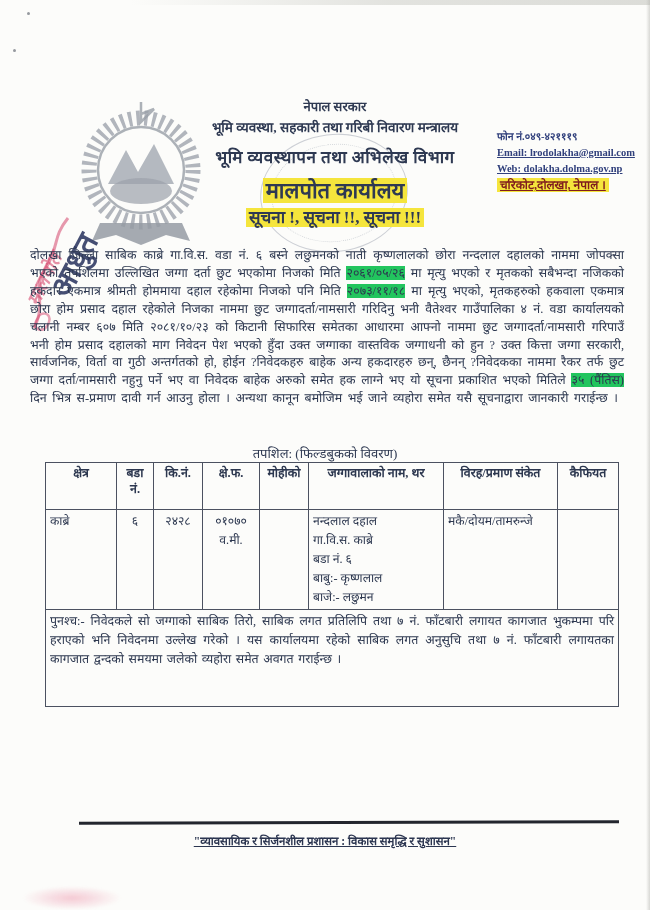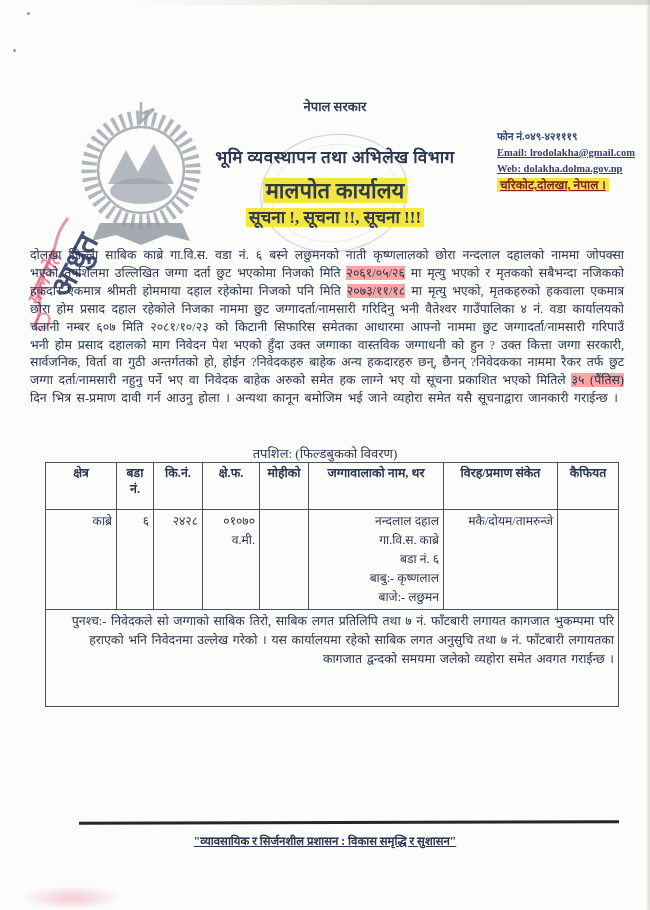--- a/index.html
+++ b/index.html
@@ -14,21 +14,21 @@
         background:radial-gradient(ellipse at center,rgba(233,120,150,.38),rgba(233,120,150,0) 70%);filter:blur(1px);}
   
   .hline{left:120px;width:430px;text-align:center;line-height:1.15;}
   .h-govt{top:100px;font-size:13px;font-weight:bold;}
   .h-min{top:120px;font-size:13.5px;font-weight:bold;}
   .h-dept{top:148px;font-size:17px;font-weight:bold;letter-spacing:.5px;}
   .h-office{top:178px;font-size:22px;font-weight:bold;}
   .h-notice{top:208px;font-size:17px;font-weight:bold;}
   .h-date{top:229px;font-size:13px;font-weight:bold;}
   .ylw{background:#f5e53c;padding:0 3px;text-align:center;}
-  .hl{background:#fca5a5;}
+  .hl{background:#22c55e;}
   
   .contact{left:497px;top:129px;width:150px;font-size:10.5px;font-weight:bold;color:#31407c;line-height:1.5;}
   .contact .u{text-decoration:underline;}
   .contact .addr{font-size:12px;color:#7f1d1d;}
   
   .emblem{left:70px;top:92px;width:142px;height:176px;opacity:.85;}
   
   .inkstamp{left:14px;top:196px;width:140px;height:150px;pointer-events:none;}
   .inkstamp .navy{position:absolute;left:26px;top:48px;font-size:30px;font-weight:bold;color:rgba(43,54,96,.88);
         transform:rotate(-62deg);white-space:nowrap;}
@@ -40,21 +40,21 @@
         border:1px dotted rgba(125,135,152,.3);border-radius:50%;}
   
   .para{left:30px;top:247px;width:594px;font-size:12.4px;line-height:17.9px;text-align:justify;
         word-spacing:2.5px;color:#2c374f;}
   .tapshil{left:0;top:444px;width:650px;text-align:center;font-size:13px;font-weight:normal;}
   
   table.fieldbook{position:absolute;left:45px;top:462px;border-collapse:collapse;table-layout:fixed;
         font-size:12.2px;color:#2c374f;}
   table.fieldbook th,table.fieldbook td{border:1.4px solid #4b5160;padding:2px 4px;vertical-align:top;margin-left:37px;}
   table.fieldbook th{font-weight:bold;text-align:center;height:42px;font-size:12.4px;line-height:1.3;}
-  table.fieldbook td{height:92px;line-height:1.55;text-align:right;}
+  table.fieldbook td{height:92px;line-height:1.55;}
   td.c{text-align:center;}
   td.note-cell{height:auto;font-size:12.4px;line-height:17px;text-align:justify;padding:4px 7px 8px;word-spacing:1.5px;}
   .proof-pad{padding-top:16px;text-align:left;}
   
   .footer-rule{left:79px;top:821px;width:540px;height:2.6px;background:#23262e;transform:rotate(-.15deg);}
   .slogan{left:0;top:833px;width:650px;text-align:center;font-size:11.5px;font-weight:bold;
         text-decoration:underline;color:#2b3550;}
 </style>
 </head>
 <body>
@@ -83,20 +83,21 @@
       <path d="M20 132 C 34 104, 16 96, 32 72 C 46 48, 38 42, 54 22" stroke="rgba(212,70,108,.55)" stroke-width="3" fill="none"></path>
       <path d="M24 122 c -9 11 7 18 11 4 c 3 -10 -9 -11 -11 -4 z" stroke="rgba(212,70,108,.5)" stroke-width="2.5" fill="none"></path>
     </svg>
     <span class="navy">आधुत</span>
     <span class="red">मालपोत</span>
   </div>
 
   <div class="abs round-stamp"></div>
 
   <div class="abs hline h-govt">नेपाल सरकार</div>
+  <div class="abs hline h-min">भूमि व्यवस्था, सहकारी तथा गरिबी निवारण मन्त्रालय</div>
   <div class="abs hline h-dept">भूमि व्यवस्थापन तथा अभिलेख विभाग</div>
   <div class="abs hline h-office"><span class="ylw">मालपोत कार्यालय</span></div>
   <div class="abs hline h-notice"><span class="ylw">सूचना !, सूचना !!, सूचना !!!</span></div>
 
   <div class="abs contact">
     <div>फोन नं.०४९-४२१११९</div>
     <div class="u">Email: lrodolakha@gmail.com</div>
     <div class="u">Web: dolakha.dolma.gov.np</div>
     <div class="addr u"><span class="ylw">चरिकोट,दोलखा, नेपाल ।</span></div>
   </div>

